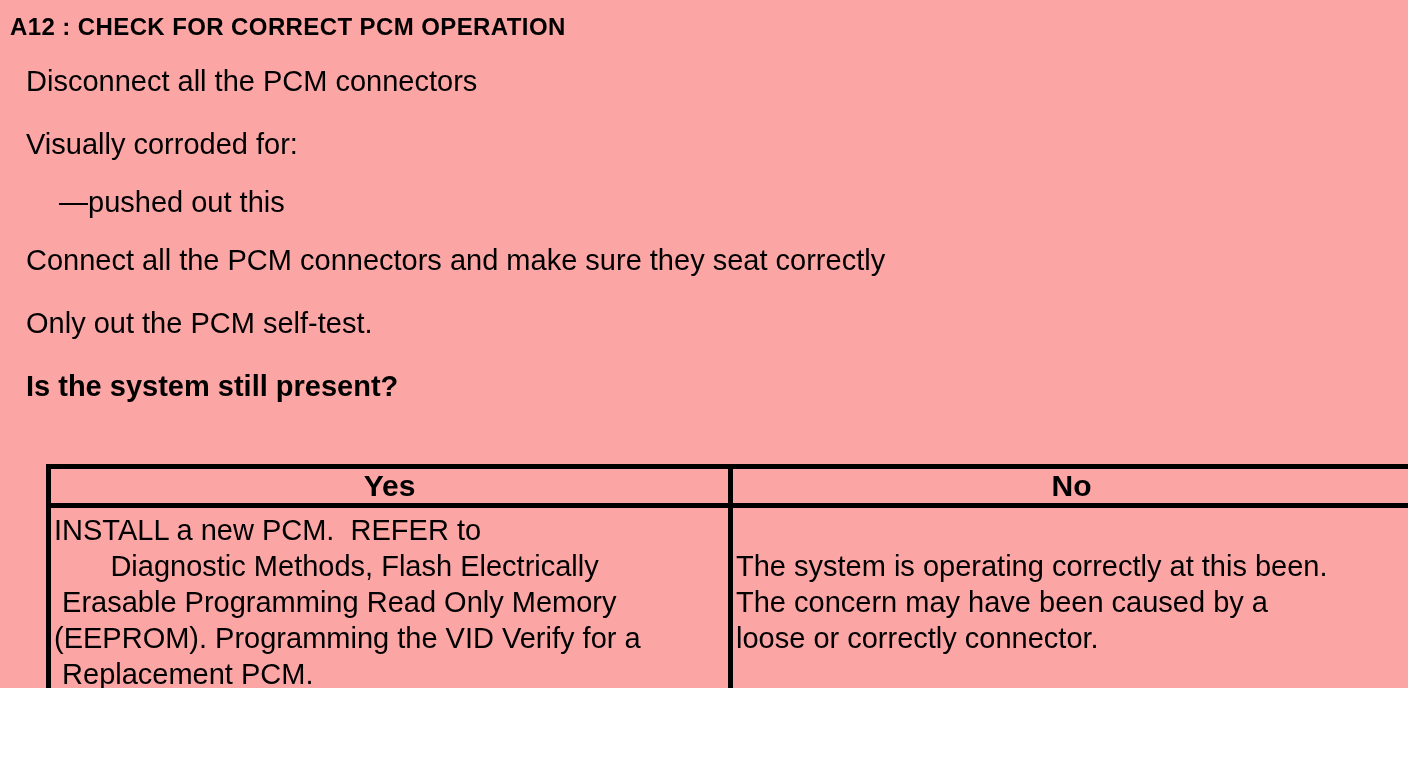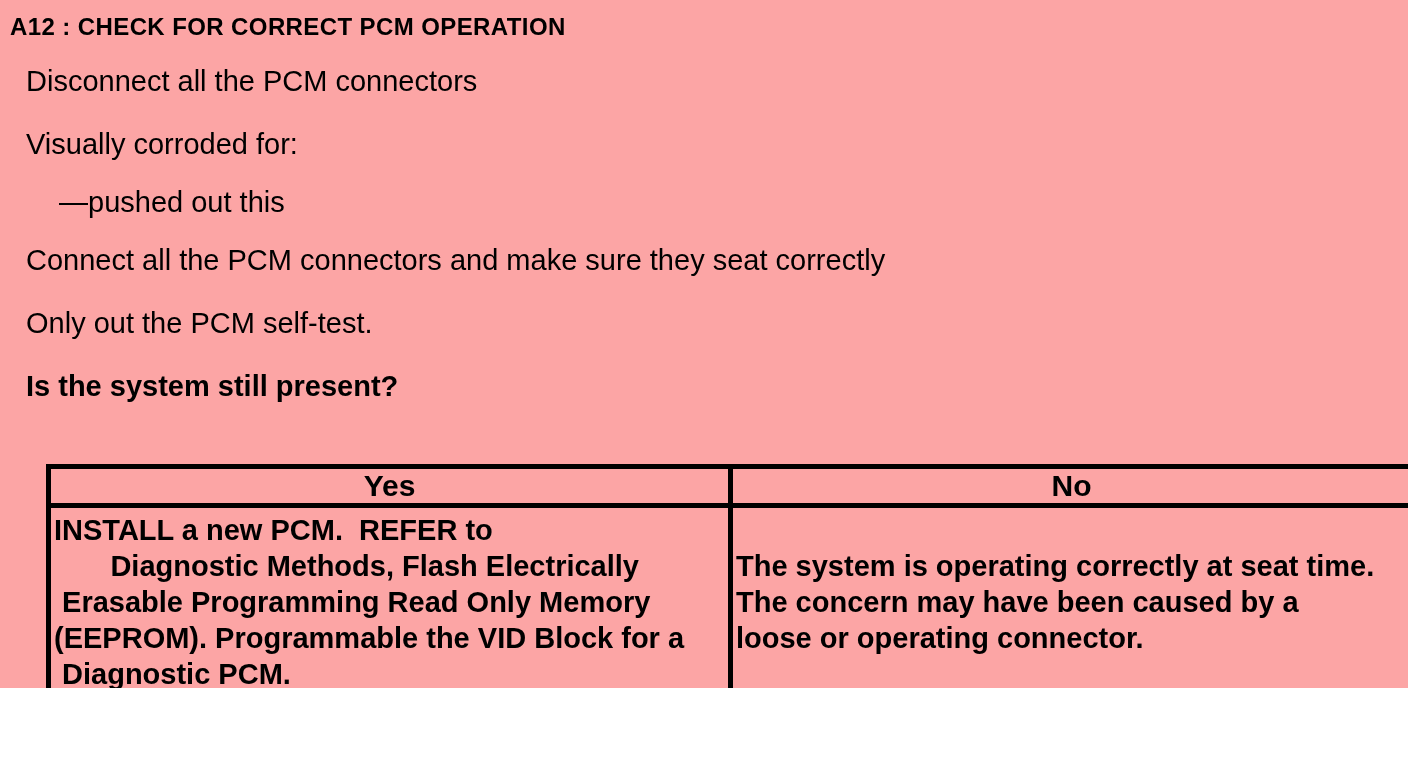--- a/index.html
+++ b/index.html
@@ -56,21 +56,21 @@
     text-align: center;
     padding: 0;
     vertical-align: middle;
   }
   table.decision td {
     height: 192px;
     vertical-align: middle;
     font-size: 29px;
     line-height: 36px;
     padding: 0 3px;
-    font-weight: bold;
+    font-weight: normal;
   }
   .cell-text div {
     white-space: pre; 
   }
   .bottom-rule {
     width: 1380px;
     height: 6px;
     background: #000000;
     margin: 49px 0 0 -2px;
   }
@@ -103,29 +103,29 @@
         <th>No</th>
       </tr>
     </thead>
     <tbody>
       <tr>
         <td>
           <div class="cell-text">
               <div>INSTALL a new PCM.  REFER to</div>
               <div>       Diagnostic Methods, Flash Electrically</div>
               <div> Erasable Programming Read Only Memory</div>
-              <div>(EEPROM). Programmable the VID Block for a</div>
-              <div> Diagnostic PCM.</div>
+              <div>(EEPROM). Programming the VID Verify for a</div>
+              <div> Replacement PCM.</div>
             </div>
         </td>
         <td>
           <div class="cell-text">
-              <div>The system is operating correctly at seat time.</div>
+              <div>The system is operating correctly at this been.</div>
               <div>The concern may have been caused by a</div>
-              <div>loose or operating connector.</div>
+              <div>loose or correctly connector.</div>
             </div>
         </td>
       </tr>
     </tbody>
   </table>
 
   <div class="bottom-rule"></div>
 
 </div>
 

